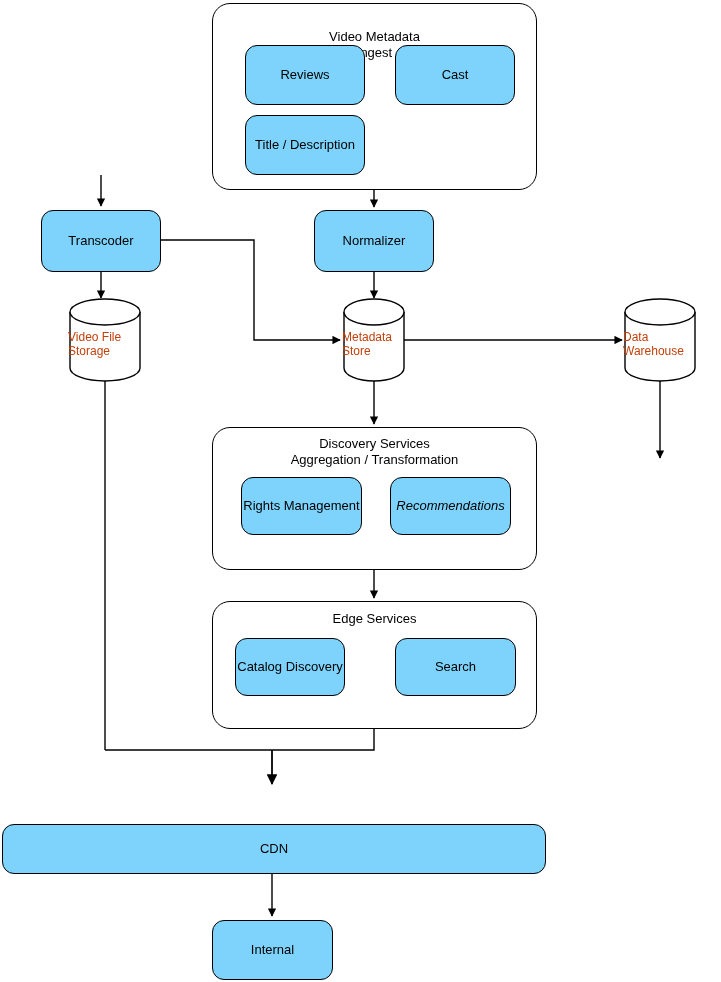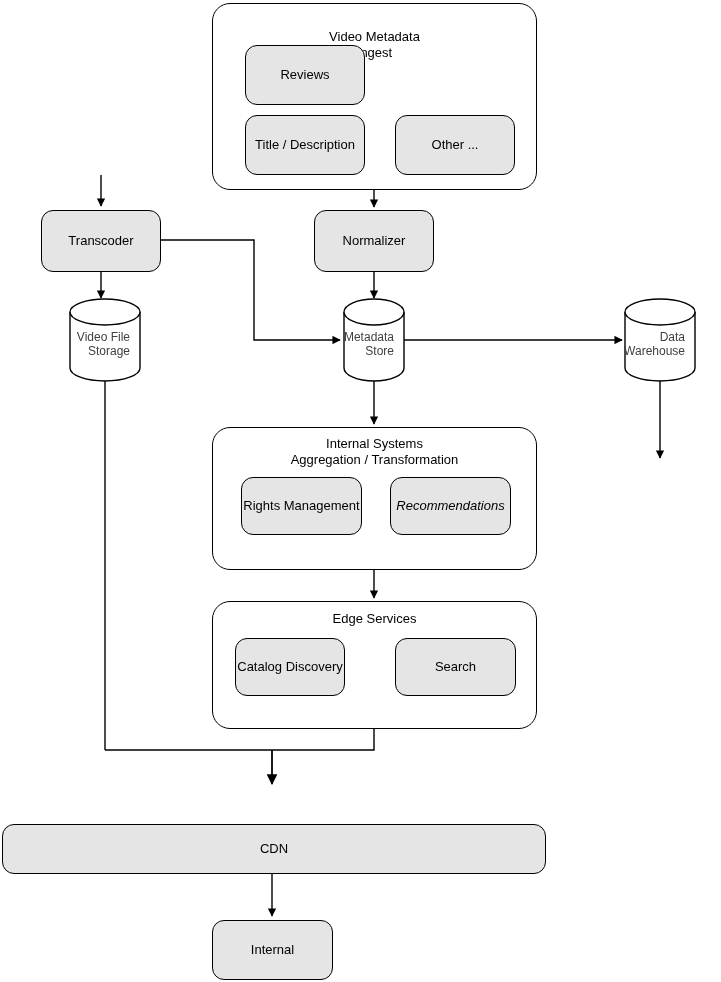--- a/index.html
+++ b/index.html
@@ -22,21 +22,21 @@
     left: 0;
     top: 0;
     width: 721px;
     height: 982px;
     pointer-events: none;
   }
   .node {
     position: absolute;
     box-sizing: border-box;
     border: 1px solid #000000;
-    background: #e5e5e5;
+    background: #7dd3fc;
     display: flex;
     align-items: center;
     justify-content: center;
     text-align: center;
     color: #000000;
     line-height: 1.22;
     white-space: pre-line;
   }
   .rounded {
     border-radius: 12px;
@@ -56,23 +56,23 @@
     color: #000000;
     line-height: 1.22;
     white-space: pre-line;
   }
   .cyl {
     position: absolute;
   }
   .cyl-label {
     position: absolute;
     left: 0;
-    right: 12px;
-    text-align: right;
-    color: #404040;
+    right: 3px;
+    text-align: left;
+    color: #c2410c;
     line-height: 1.2;
     white-space: pre-line;
     pointer-events: none;
   }
   .f12 { font-size: 12px; }
   .f13 { font-size: 13px; }
 </style>
 </head>
 <body>
 
@@ -110,22 +110,22 @@
     <path d="M 272 750 L 272 784" fill="none" stroke="#000000" stroke-width="1.8" marker-end="url(#ah)"></path>
 
     <path d="M 272 847 L 272 916" fill="none" stroke="#000000" stroke-width="1.4" marker-end="url(#ah)"></path>
   </svg>
 
   <div class="group" style="left:212px; top:3px; width:325px; height:187px;">
     <div class="group-title f13" style="top:9px;margin-top:16px;">Video Metadata
 Ingest</div>
   </div>
   <div class="node rounded f13" style="left:245px; top:45px; width:120px; height:60px;">Reviews</div>
+  <div class="node rounded f13" style="left:395px; top:45px; width:120px; height:60px;">Cast</div>
   <div class="node rounded f13" style="left:245px; top:115px; width:120px; height:60px;">Title / Description</div>
-  <div class="node rounded f13" style="left:395px; top:115px; width:120px; height:60px;">Other ...</div>
 
 
   <div class="node rounded f13" style="left:41px; top:210px; width:120px; height:62px;">Transcoder</div>
 
   <div class="node rounded f13" style="left:314px; top:210px; width:120px; height:62px;">Normalizer</div>
 
   <div class="cyl" style="left:68px; top:298px; width:74px; height:84px;">
     <svg width="74" height="84" viewBox="0 0 74 84">
       <path d="M 2 14 L 2 70 A 35 13 0 0 0 72 70 L 72 14" fill="#ffffff" stroke="#000000" stroke-width="1.4"></path>
       <ellipse cx="37" cy="14" rx="35" ry="13" fill="#ffffff" stroke="#000000" stroke-width="1.4"></ellipse>
@@ -147,21 +147,21 @@
     <svg width="74" height="84" viewBox="0 0 74 84">
       <path d="M 2 14 L 2 70 A 35 13 0 0 0 72 70 L 72 14" fill="#ffffff" stroke="#000000" stroke-width="1.4"></path>
       <ellipse cx="37" cy="14" rx="35" ry="13" fill="#ffffff" stroke="#000000" stroke-width="1.4"></ellipse>
     </svg>
     <div class="cyl-label f12" style="top:32px;">Data
 Warehouse</div>
   </div>
 
 
   <div class="group" style="left:212px; top:427px; width:325px; height:143px;">
-    <div class="group-title f13" style="top:8px;">Internal Systems
+    <div class="group-title f13" style="top:8px;">Discovery Services
 Aggregation / Transformation</div>
   </div>
   <div class="node rounded f13" style="left:241px; top:477px; width:121px; height:58px;">Rights Management</div>
   <div class="node rounded f13" style="left:390px; top:477px; width:121px; height:58px;font-style:italic;">Recommendations</div>
 
   <div class="group" style="left:212px; top:601px; width:325px; height:128px;">
     <div class="group-title f13" style="top:9px;">Edge Services</div>
   </div>
   <div class="node rounded f13" style="left:235px; top:638px; width:110px; height:58px;">Catalog Discovery</div>
   <div class="node rounded f13" style="left:395px; top:638px; width:121px; height:58px;">Search</div>

